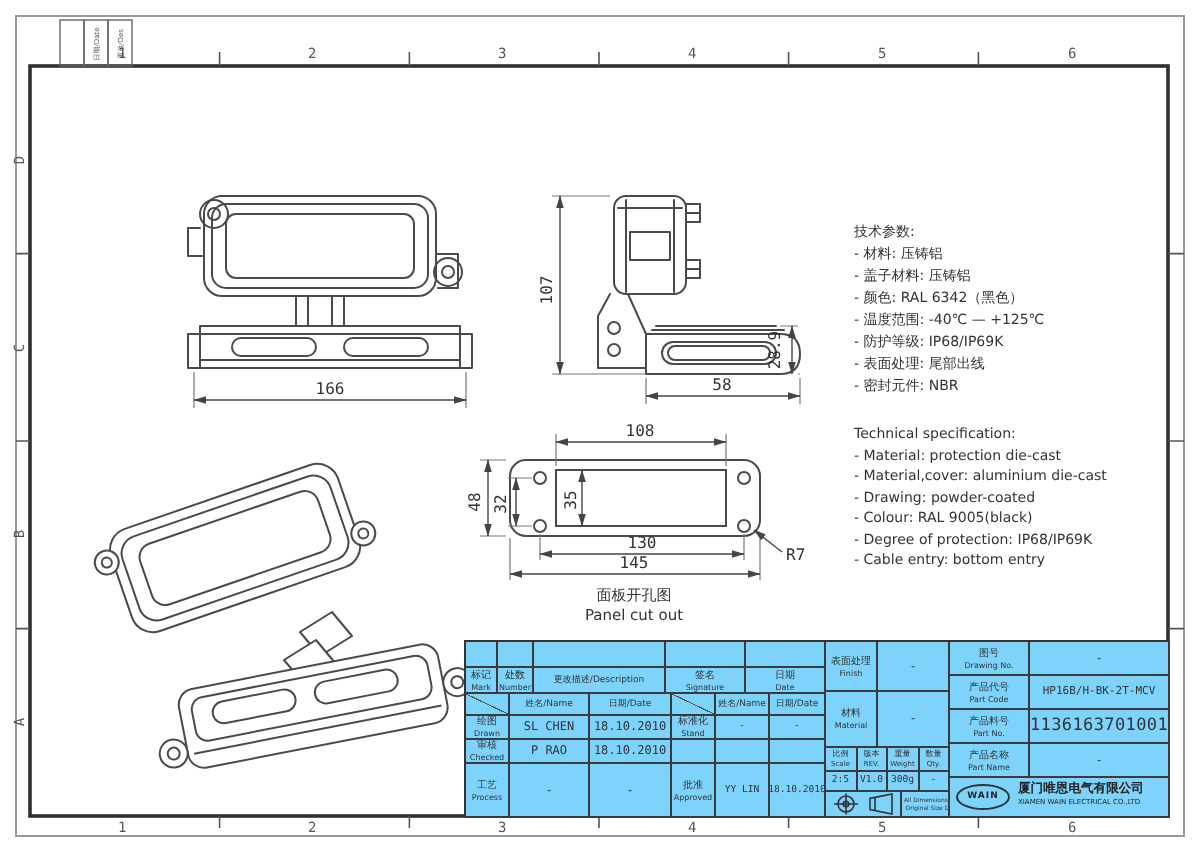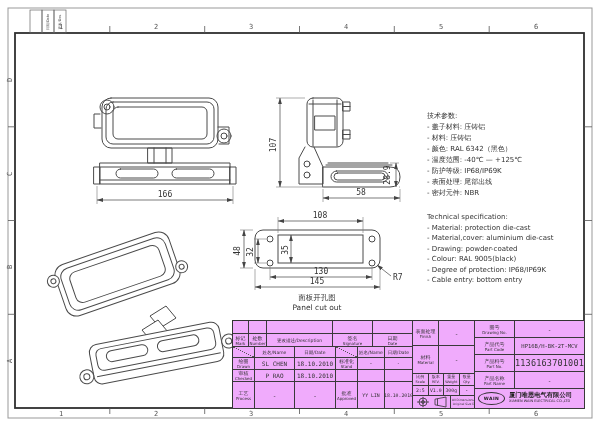--- a/index.html
+++ b/index.html
@@ -6,21 +6,21 @@
   html,body { width:600px; height:424px; background:#fdfdfd; font-family:"DejaVu Sans",sans-serif; }
   .page { position:absolute; left:0; top:0; width:600px; height:424px; background:#fff; overflow:hidden; }
   .abs { position:absolute; }
   .zl { position:absolute; font-size:7px; color:#555; font-family:"DejaVu Sans Mono",monospace; }
   .rot { transform:rotate(-90deg); transform-origin:center; display:inline-block; white-space:nowrap; }
   .corner-txt { position:absolute; width:12px; height:23px; display:flex; align-items:center; justify-content:center; overflow:hidden; }
   .corner-txt span { font-size:3.5px; color:#555; transform:rotate(-90deg); white-space:nowrap; }
   .spec { position:absolute; color:#333; }
   .spec-line { font-size:7px; line-height:11px; white-space:pre; font-family:"DejaVu Sans",sans-serif; }
   .spec-en .spec-line { line-height:10.5px; }
-  .tb { position:absolute; left:232px; top:320px; width:352px; height:88px; border-left:1px solid #333; border-top:1px solid #333; background:#f0abfc; }
+  .tb { position:absolute; left:232px; top:320px; width:352px; height:88px; border-left:1px solid #333; border-top:1px solid #333; background:#7dd3fc; }
   .cell { position:absolute; border-right:1px solid #3a3a3a; border-bottom:1px solid #3a3a3a; display:flex; flex-direction:column; align-items:center; justify-content:center; color:#333; overflow:hidden; text-align:center; }
   .cell .cn { font-size:5px; line-height:6px; white-space:nowrap; }
   .cell .en { font-size:4px; line-height:5px; white-space:nowrap; }
   .cell .one { font-size:4.5px; line-height:5px; white-space:nowrap; }
   .val { font-family:"DejaVu Sans Mono",monospace; font-size:6px; white-space:nowrap; }
   .val-sm { font-family:"DejaVu Sans Mono",monospace; font-size:4.8px; white-space:nowrap; }
   .diag { background:linear-gradient(to top right, transparent 48.5%, #555 48.5%, #555 51.5%, transparent 51.5%); }
   .partcode { font-family:"DejaVu Sans Mono",monospace; font-size:5.5px; white-space:nowrap; }
   .partno { font-family:"DejaVu Sans Mono",monospace; font-size:8.5px; letter-spacing:0.2px; white-space:nowrap; }
   .note-wrap { transform:scale(0.78); transform-origin:left center; }
@@ -194,22 +194,22 @@
       <text x="393" y="280" text-anchor="start">R7</text>
     </g>
     <g fill="#333" text-anchor="middle" font-family="DejaVu Sans, sans-serif" font-size="7.5">
       <text x="317" y="300">面板开孔图</text>
       <text x="317" y="310">Panel cut out</text>
     </g>
   </svg>
 
   <div class="spec" style="left:427px;top:111px">
     <div class="spec-line">技术参数:</div>
+    <div class="spec-line">- 材料: 压铸铝</div>
     <div class="spec-line">- 盖子材料: 压铸铝</div>
-    <div class="spec-line">- 材料: 压铸铝</div>
     <div class="spec-line">- 颜色: RAL 6342（黑色）</div>
     <div class="spec-line">- 温度范围: -40℃ — +125℃</div>
     <div class="spec-line">- 防护等级: IP68/IP69K</div>
     <div class="spec-line">- 表面处理: 尾部出线</div>
     <div class="spec-line">- 密封元件: NBR</div>
   </div>
   <div class="spec spec-en" style="left:427px;top:212px">
     <div class="spec-line">Technical specification:</div>
     <div class="spec-line">- Material: protection die-cast</div>
     <div class="spec-line">- Material,cover: aluminium die-cast</div>

